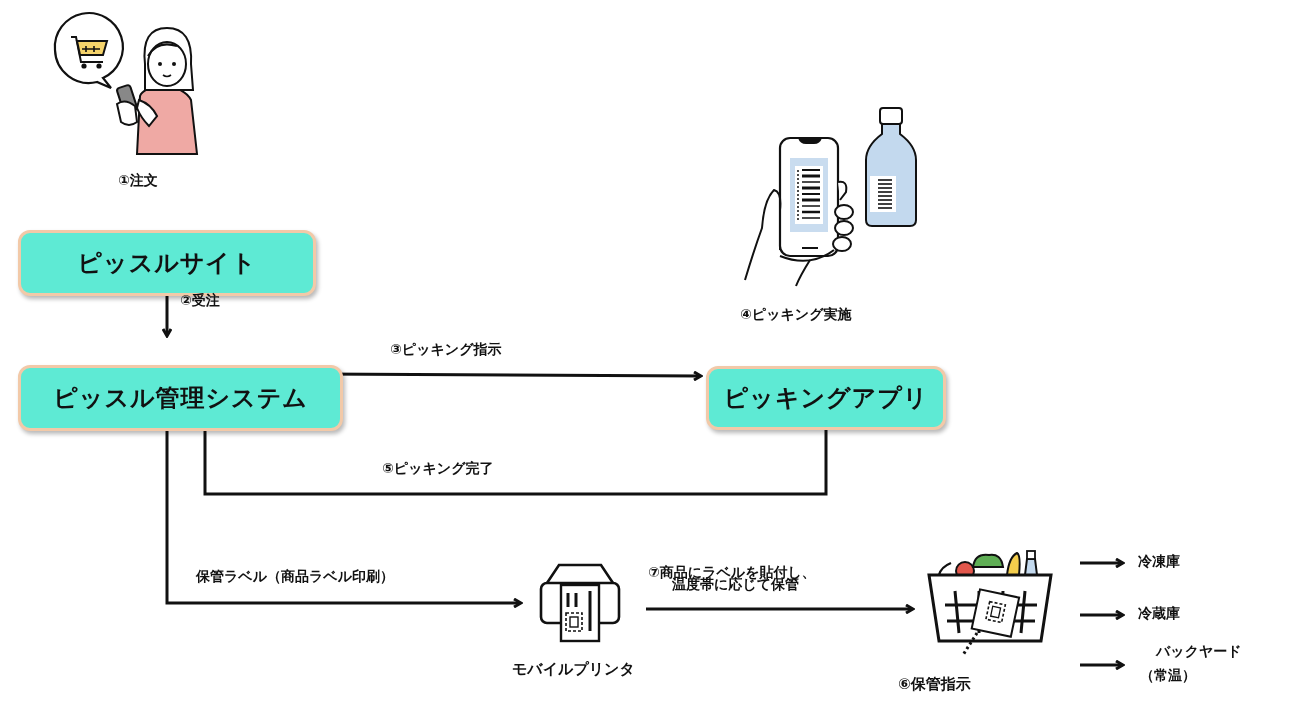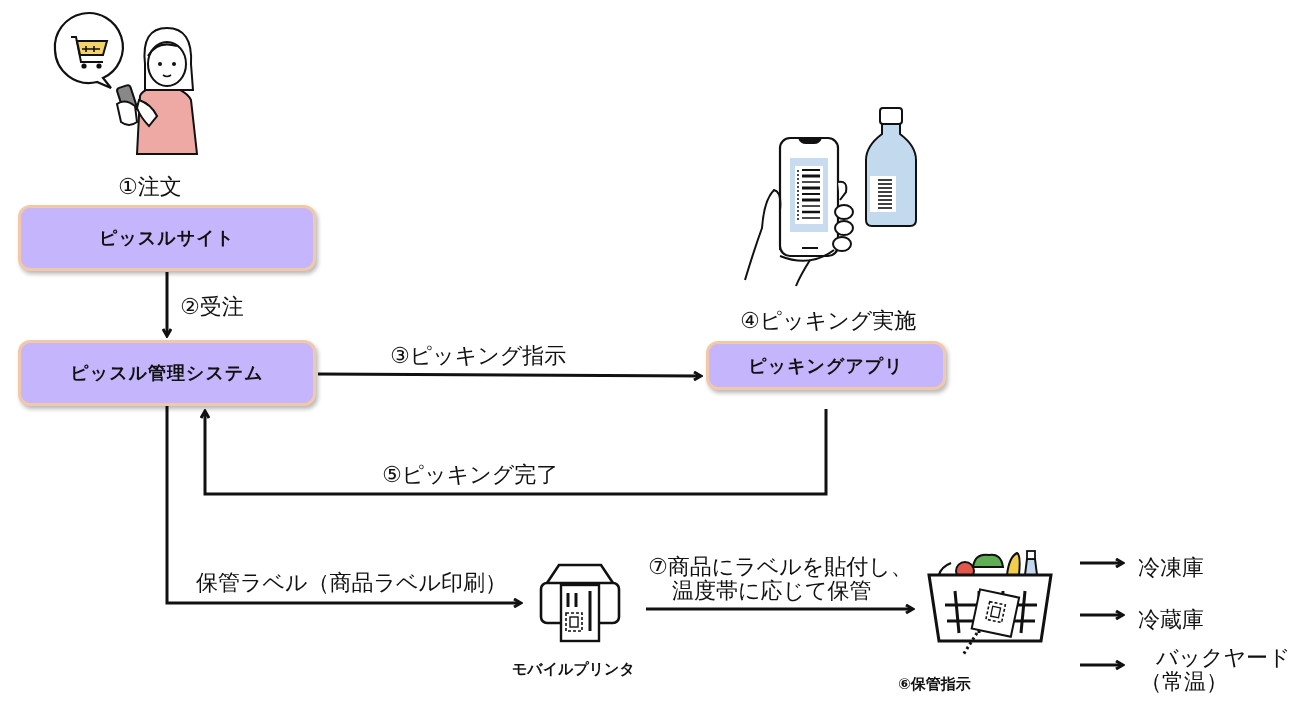--- a/index.html
+++ b/index.html
@@ -1,26 +1,26 @@
 <!DOCTYPE html>
 <html><head>
 <meta charset="utf-8">
 <style>
   html, body { margin: 0; padding: 0; background: #ffffff; }
   body { width: 1299px; height: 711px; position: relative; overflow: hidden;
          font-family: "DejaVu Sans", "Liberation Sans", sans-serif; color: #111; }
   .abs { position: absolute; }
   .node {
-    position: absolute; box-sizing: border-box; background: #c4b5fd;
+    position: absolute; box-sizing: border-box; background: #5eead4;
     border: 3px solid #f2c9a8; border-radius: 12px;
     box-shadow: 2px 3px 4px rgba(0,0,0,0.28);
     display: flex; align-items: center; justify-content: center;
-    font-weight: bold; font-size: 18px; letter-spacing: 1px;
+    font-weight: bold; font-size: 24px; letter-spacing: 1px; margin-top: 25px;
   }
-  .label { position: absolute; font-weight: normal; font-size: 22px; white-space: nowrap; }
+  .label { position: absolute; font-weight: bold; font-size: 14px; white-space: nowrap; }
   .caption { position: absolute; font-weight: bold; font-size: 15px; white-space: nowrap; }
   svg.overlay { position: absolute; left: 0; top: 0; }
 </style>
 </head>
 <body>
 
 <svg class="abs" style="left:45px;top:0px" width="160" height="160" viewBox="0 0 160 160">
   <g>
     <path d="M10 50 A34 34 0 1 1 58 78 L66 88 L52 82 A34 34 0 0 1 10 50 Z" fill="#fff" stroke="#111" stroke-width="2.2"></path>
   </g>
@@ -140,34 +140,34 @@
     <path d="M646 609 L912 609" marker-end="url(#ah)"></path>
     <path d="M1080 563 L1122 563" marker-end="url(#ah)"></path>
     <path d="M1080 615 L1122 615" marker-end="url(#ah)"></path>
     <path d="M1080 665 L1122 665" marker-end="url(#ah)"></path>
   </g>
 </svg>
 
 <div class="node" style="left:18px;top:205px;width:298px;height:66px;">
   <span>ピッスルサイト</span>
 </div>
-<div class="node" style="left:18px;top:340px;width:298px;height:66px;">
+<div class="node" style="left:18px;top:340px;width:325px;height:66px;">
   <span>ピッスル管理システム</span>
 </div>
-<div class="node" style="left:706px;top:341px;width:240px;height:49px;">
+<div class="node" style="left:706px;top:341px;width:240px;height:64px;">
   <span>ピッキングアプリ</span>
 </div>
 
 <div class="label" style="left:118px;top:172px;">①注文</div>
 <div class="label" style="left:180px;top:292px;">②受注</div>
 <div class="label" style="left:390px;top:341px;">③ピッキング指示</div>
 <div class="label" style="left:740px;top:306px;">④ピッキング実施</div>
 <div class="label" style="left:382px;top:460px;">⑤ピッキング完了</div>
 <div class="label" style="left:196px;top:568px;">保管ラベル（商品ラベル印刷）</div>
-<div class="label" style="left:648px;top:552px;">⑦商品にラベルを貼付し、</div>
+<div class="label" style="left:648px;top:564px;">⑦商品にラベルを貼付し、</div>
 <div class="label" style="left:672px;top:576px;">温度帯に応じて保管</div>
 
 <div class="caption" style="left:512px;top:660px;">モバイルプリンタ</div>
 <div class="caption" style="left:898px;top:675px;">⑥保管指示</div>
 
 <div class="label" style="left:1138px;top:553px;">冷凍庫</div>
 <div class="label" style="left:1138px;top:605px;">冷蔵庫</div>
 <div class="label" style="left:1156px;top:643px;">バックヤード</div>
 <div class="label" style="left:1140px;top:667px;text-align:right;">（常温）</div>
 

